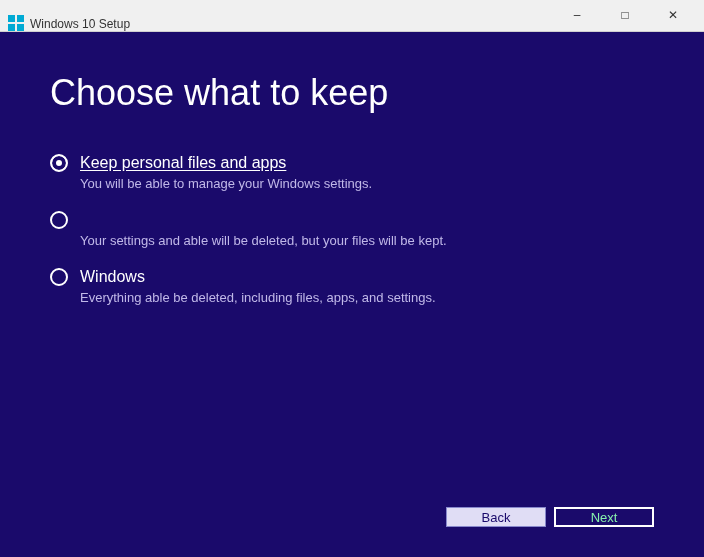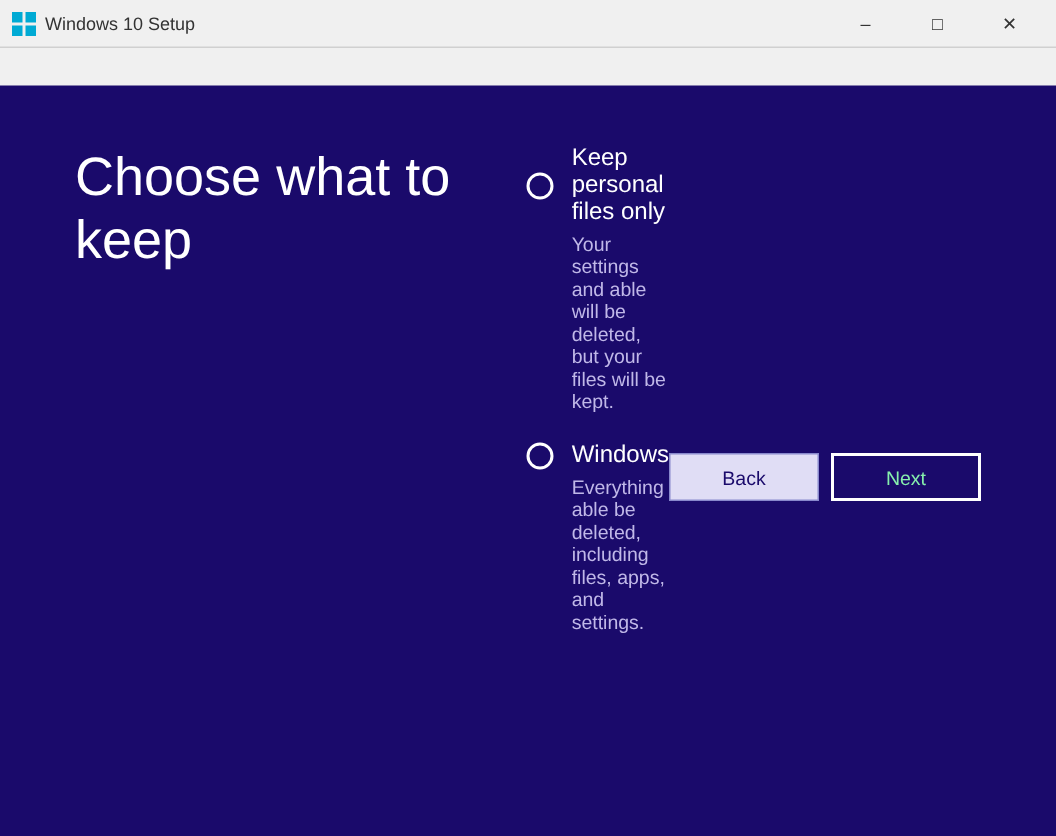--- a/index.html
+++ b/index.html
@@ -14,21 +14,21 @@
       font-family: 'Segoe UI', Arial, sans-serif;
       background: #f0f0f0;
       display: flex;
       flex-direction: column;
     }
 
     .title-bar {
       background: #f0f0f0;
       height: 32px;
       display: flex;
-      align-items: center;
+      align-items: flex-end;
       padding: 0 8px;
       border-bottom: 1px solid #d0d0d0;
       flex-shrink: 0;
     }
 
     .title-bar-icon {
       width: 16px;
       height: 16px;
       margin-right: 6px;
       display: flex;
@@ -57,23 +57,22 @@
       font-size: 12px;
       background: transparent;
       border: none;
       color: #333;
     }
 
     .main-content {
       background: #1a0a6b;
       flex: 1;
       display: flex;
-      flex-direction: row;
+      flex-direction: column;
       padding: 40px 50px 30px 50px;
-      margin-top: 25px;
     }
 
     .page-title {
       color: white;
       font-size: 36px;
       font-weight: 300;
       margin-bottom: 40px;
     }
 
     .options-list {
@@ -133,21 +132,21 @@
     .footer {
       display: flex;
       justify-content: flex-end;
       align-items: center;
       gap: 8px;
       padding: 12px 0 0 0;
     }
 
     .footer-btn {
       min-width: 100px;
-      height: 32px;
+      height: 20px;
       padding: 0 20px;
       font-size: 13px;
       cursor: pointer;
       border: none;
       font-family: 'Segoe UI', Arial, sans-serif;
     }
 
     .back-btn {
       background: #e0ddf5;
       color: #1a0a6b;
@@ -184,25 +183,31 @@
     <button class="title-bar-btn">□</button>
     <button class="title-bar-btn close">✕</button>
   </div>
 </div>
 
 <div class="main-content">
   <h1 class="page-title">Choose what to keep</h1>
 
   <div class="options-list">
 
+    <div class="option-item">
+      <div class="option-label-row">
+        <div class="radio-btn selected"></div>
+        <span class="option-label underlined">Keep personal files and apps</span>
+      </div>
+      <span class="option-description">You will be able to manage your Windows settings.</span>
+    </div>
 
     <div class="option-item">
       <div class="option-label-row">
         <div class="radio-btn"></div>
-        <span class="option-label">Keep personal files only</span>
       </div>
       <span class="option-description">Your settings and able will be deleted, but your files will be kept.</span>
     </div>
 
     <div class="option-item">
       <div class="option-label-row">
         <div class="radio-btn"></div>
         <span class="option-label">Windows</span>
       </div>
       <span class="option-description">Everything able be deleted, including files, apps, and settings.</span>

